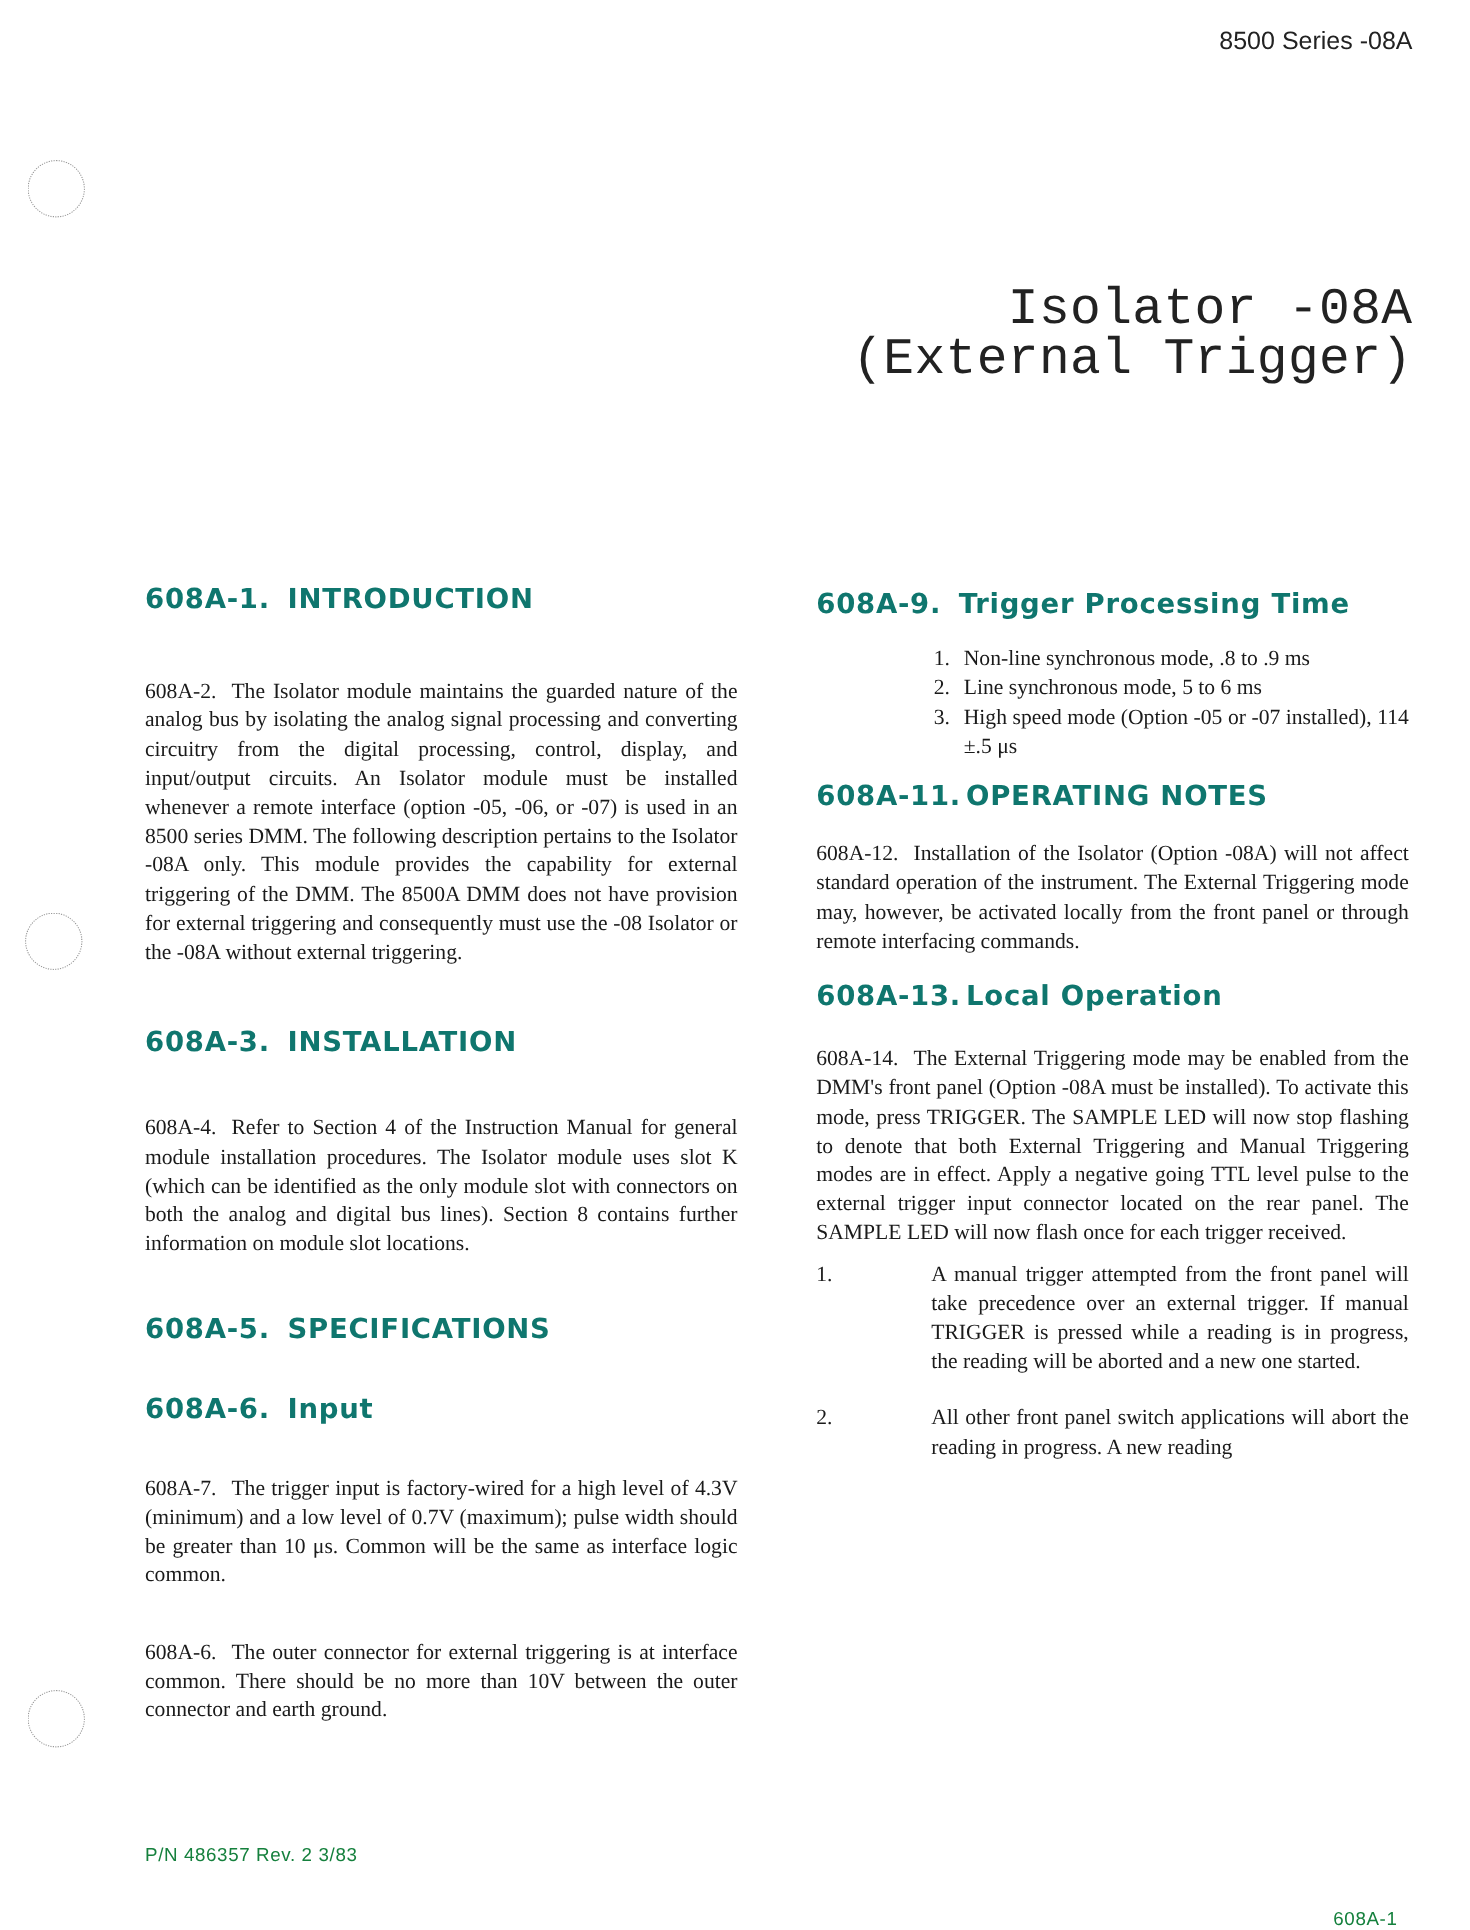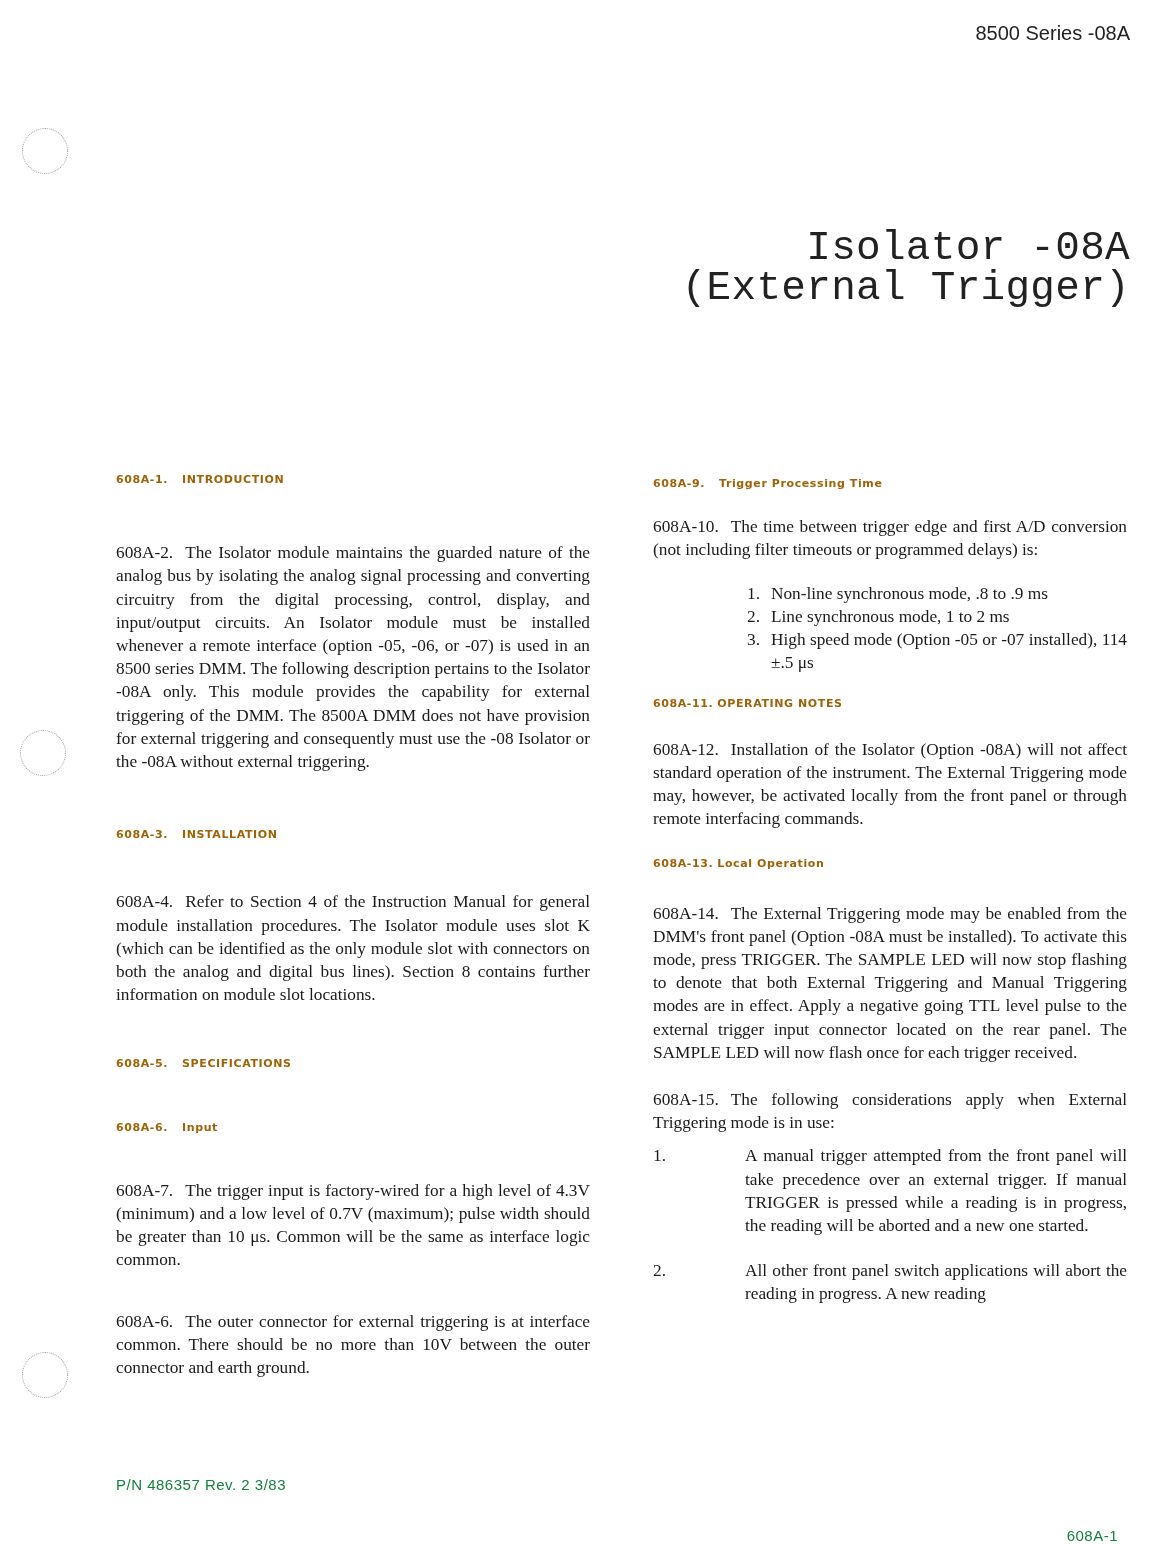--- a/index.html
+++ b/index.html
@@ -2,21 +2,21 @@
 <html><head>
 <meta charset="utf-8">
 <style>
   html, body { margin: 0; padding: 0; background: #ffffff; }
   body { width: 1176px; height: 1544px; position: relative; overflow: hidden; color: #1a1a1a; }
   .abs { position: absolute; }
   .header-right { top: 22px; right: 46px; font-family: "Liberation Sans", sans-serif; font-size: 20px; color: #222; }
   .title { right: 46px; top: 228px; text-align: right; font-family: Liberation Mono, monospace; font-size: 41px; line-height: 40px; color: #222; letter-spacing: 0.3px; }
   .punch { width: 44px; height: 44px; border-radius: 50%; border: 1px dotted #999; }
   .col { position: absolute; width: 474px; font-family: "Liberation Serif", serif; font-size: 17.3px; line-height: 23.2px; text-align: justify; }
-  .h { font-family: "DejaVu Sans", sans-serif; font-weight: bold; font-size: 11px; letter-spacing: 0.6px; color: #a16207; margin: 0; }
+  .h { font-family: "DejaVu Sans", sans-serif; font-weight: bold; font-size: 22px; letter-spacing: 0.6px; color: #0f766e; margin: 0; }
   .h .num { margin-right: 14px; }
   .h.tight .num { margin-right: 4px; }
   p { margin: 0; }
   .para-num { margin-right: 12px; }
   .list { margin-left: 94px; }
   .list-item { display: flex; }
   .list-item .n { width: 24px; flex: none; }
   .list-item .t { flex: 1; text-align: justify; }
   .cons-item { display: flex; }
   .cons-item .n { width: 92px; flex: none; }
@@ -61,52 +61,46 @@
   </p>
   <p style="margin-top:38px;">
     <span class="para-num">608A-6.</span><span>The outer connector for external triggering is at interface common. There should be no more than 10V between the outer connector and earth ground.</span>
   </p>
 </div>
 
 <div class="col" style="left:653px;top:472px;">
   <h2 class="h">
     <span class="num">608A-9.</span><span>Trigger Processing Time</span>
   </h2>
-  <p style="margin-top:20px;">
-    <span class="para-num">608A-10.</span><span>The time between trigger edge and first A/D conversion (not including filter timeouts or programmed delays) is:</span>
-  </p>
   <div class="list" style="margin-top:20px;">
     <div class="list-item">
       <span class="n">1.</span>
       <span class="t">Non-line synchronous mode, .8 to .9 ms</span>
     </div>
     <div class="list-item">
       <span class="n">2.</span>
-      <span class="t">Line synchronous mode, 1 to 2 ms</span>
+      <span class="t">Line synchronous mode, 5 to 6 ms</span>
     </div>
     <div class="list-item">
       <span class="n">3.</span>
       <span class="t">High speed mode (Option -05 or -07 installed), 114 ±.5 μs</span>
     </div>
   </div>
   <h2 class="h tight" style="margin-top:18px;">
     <span class="num">608A-11.</span><span>OPERATING NOTES</span>
   </h2>
   <p style="margin-top:22px;">
     <span class="para-num">608A-12.</span><span>Installation of the Isolator (Option -08A) will not affect standard operation of the instrument. The External Triggering mode may, however, be activated locally from the front panel or through remote interfacing commands.</span>
   </p>
   <h2 class="h tight" style="margin-top:22px;">
     <span class="num">608A-13.</span><span>Local Operation</span>
   </h2>
   <p style="margin-top:26px;">
     <span class="para-num">608A-14.</span><span>The External Triggering mode may be enabled from the DMM's front panel (Option -08A must be installed). To activate this mode, press TRIGGER. The SAMPLE LED will now stop flashing to denote that both External Triggering and Manual Triggering modes are in effect. Apply a negative going TTL level pulse to the external trigger input connector located on the rear panel. The SAMPLE LED will now flash once for each trigger received.</span>
   </p>
-  <p style="margin-top:24px;">
-    <span class="para-num">608A-15.</span><span>The following considerations apply when External Triggering mode is in use:</span>
-  </p>
   <div style="margin-top:10px;">
     <div class="cons-item">
       <span class="n">1.</span>
       <span class="t">A manual trigger attempted from the front panel will take precedence over an external trigger. If manual TRIGGER is pressed while a reading is in progress, the reading will be aborted and a new one started.</span>
     </div>
     <div class="cons-item" style="margin-top:22px;">
       <span class="n">2.</span>
       <span class="t">All other front panel switch applications will abort the reading in progress. A new reading</span>
     </div>
   </div>

